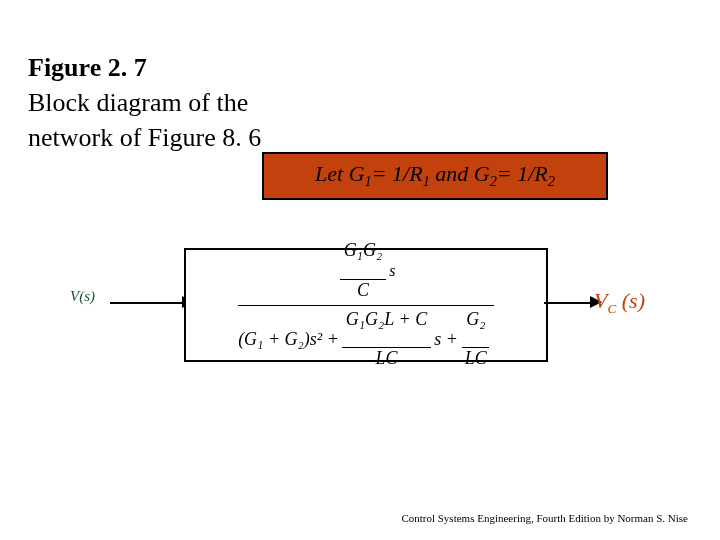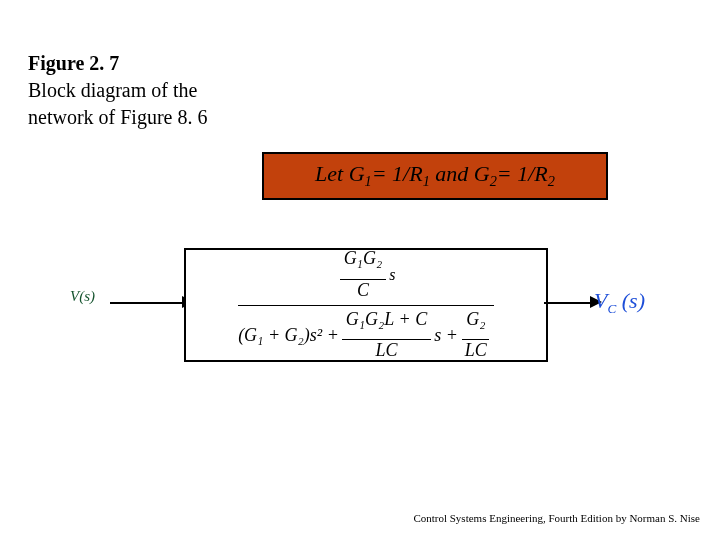--- a/index.html
+++ b/index.html
@@ -10,21 +10,21 @@
     background: #ffffff;
     font-family: "Times New Roman", Times, serif;
     color: #000;
     position: relative;
     overflow: hidden;
   }
   .caption {
     position: absolute;
     left: 28px;
     top: 50px;
-    font-size: 20px;
+    font-size: 26px;
     line-height: 1.35;
   }
   .caption .bold { font-weight: bold; }
   .let-box {
     position: absolute;
     left: 262px;
     top: 152px;
     width: 342px;
     height: 44px;
     background: #c2410c;
@@ -63,21 +63,21 @@
     font-style: italic;
     font-size: 15px;
     color: #14532d;
   }
   .output-label {
     position: absolute;
     left: 524px;
     top: 52px;
     font-style: italic;
     font-size: 22px;
-    color: #1d4ed8;
+    color: #c2410c;
     white-space: nowrap;
   }
   .output-label sub, .input-label sub { font-size: 0.6em; vertical-align: sub; }
   .arrow {
     position: absolute;
     height: 2px;
     background: #000;
     top: 66px;
   }
   .arrow.in  { left: 40px;  width: 76px; }
@@ -95,34 +95,34 @@
   .frac {
     display: inline-flex;
     flex-direction: column;
     align-items: center;
     vertical-align: middle;
     font-style: italic;
     font-size: 18px;
     line-height: 1.1;
     margin: 0 3px;
   }
-  .frac .num { padding: 0 4px 10px 4px; border-bottom: 1.5px solid #000; white-space: nowrap; }
+  .frac .num { padding: 0 4px 18px 4px; border-bottom: 1.5px solid #000; white-space: nowrap; }
   .frac .den { padding: 1px 4px 0 4px; white-space: nowrap; }
   .tf-big {
     display: inline-flex;
     flex-direction: column;
     align-items: center;
     font-style: italic;
   }
   .tf-big .topline { padding-bottom: 4px; white-space: nowrap; display: flex; align-items: center; justify-content: center; }
   .tf-big .divider { width: 100%; border-top: 1.5px solid #000; }
   .tf-big .botline { padding-top: 4px; white-space: nowrap; display: flex; align-items: center; justify-content: space-between; font-size: 18px; }
   .credit {
     position: absolute;
-    right: 20px;
+    right: 32px;
     bottom: 14px;
     text-align: center;
     font-size: 11px;
     line-height: 1.25;
   }
 </style>
 </head>
 <body>
 
 <div class="caption">

